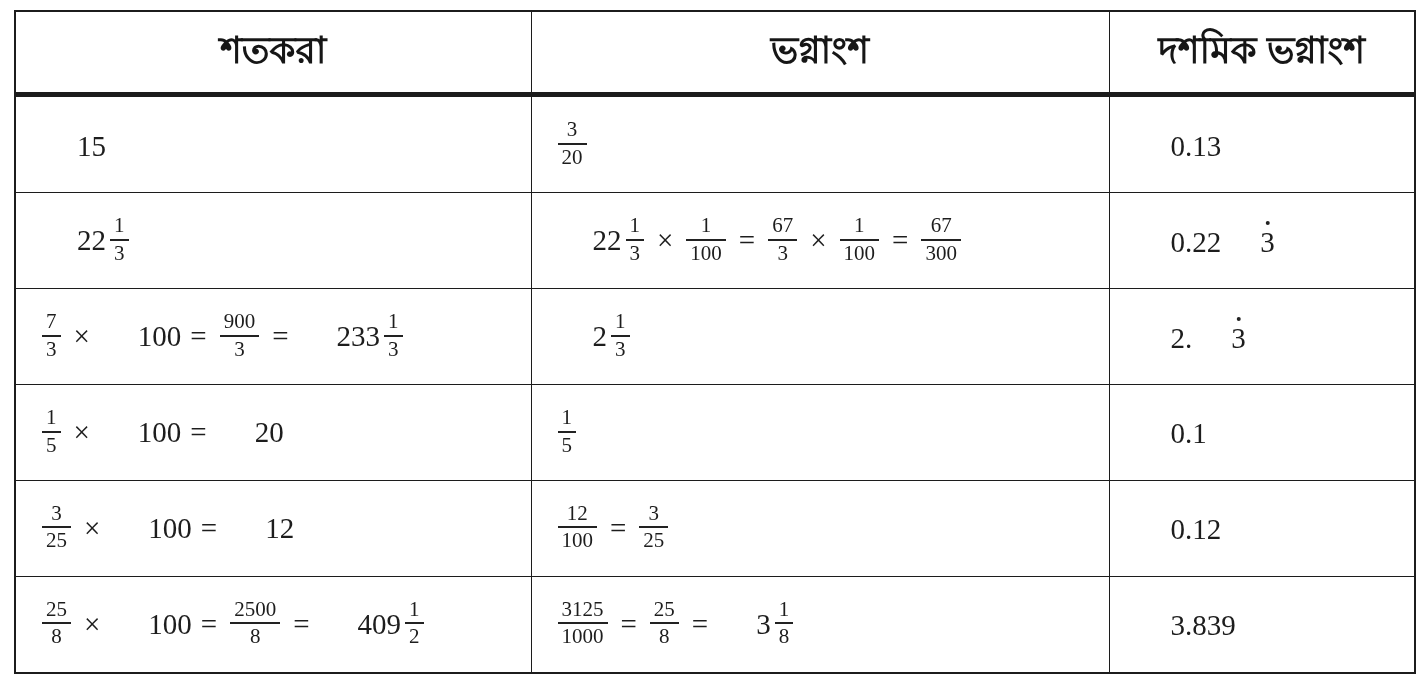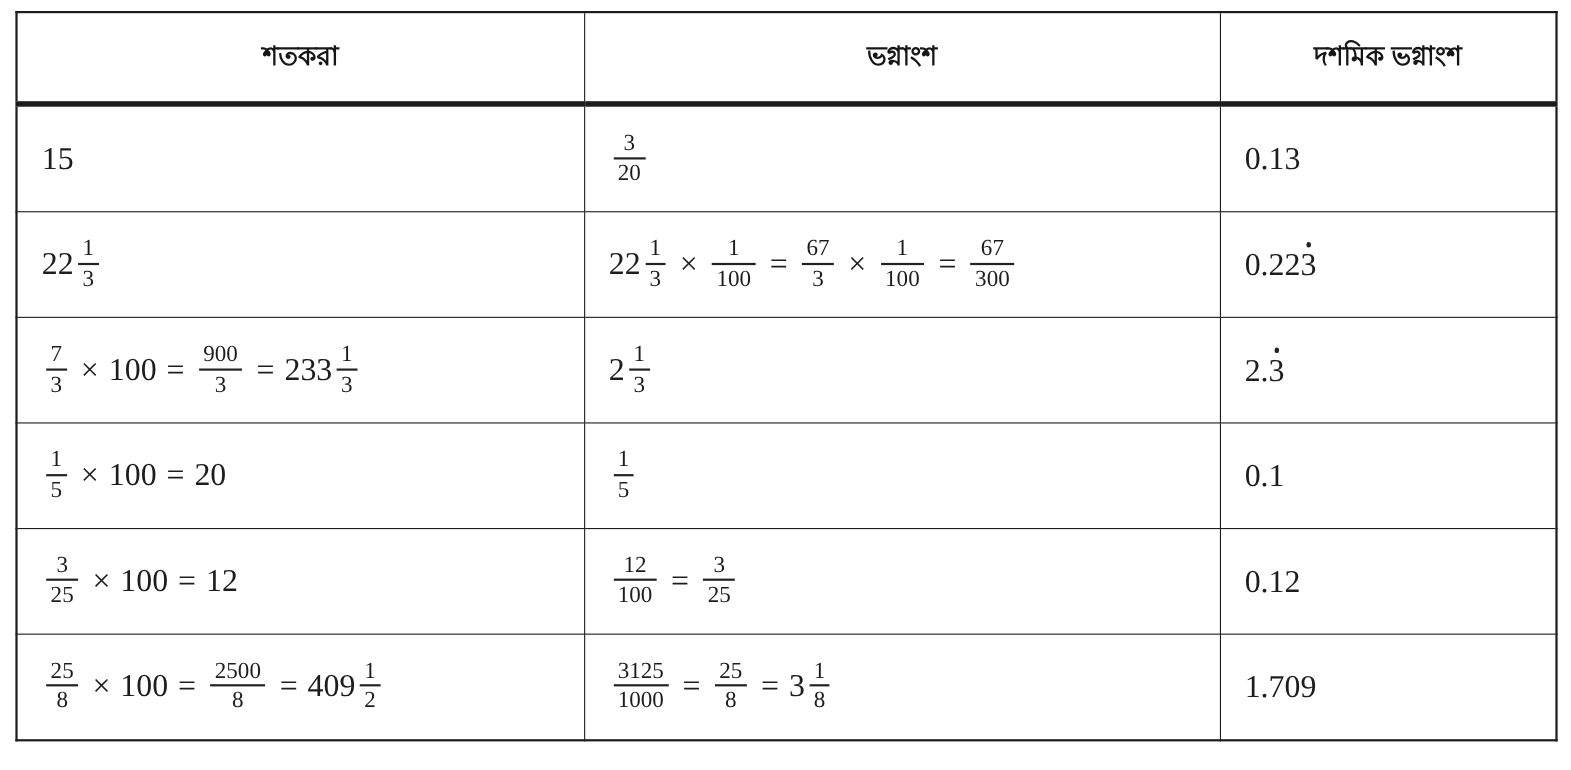--- a/index.html
+++ b/index.html
@@ -28,36 +28,36 @@
   }
   col.c1 { width: 516px; }
   col.c2 { width: 578px; }
   col.c3 { width: 306px; }
   th {
     border: 1.5px solid #1c1c1c;
     border-bottom: 5px solid #1c1c1c;
     height: 80px;
     font-family: "Liberation Sans", sans-serif;
     font-weight: bold;
-    font-size: 24px;
+    font-size: 37px;
     text-align: center;
     vertical-align: middle;
     padding: 0;
     color: #161616;
   }
   td {
     border: 1.5px solid #1c1c1c;
     height: 81px;
     font-size: 29px;
     vertical-align: middle;
     padding: 0 8px 0 22px;
     white-space: nowrap;
     overflow: hidden;
   }
-  .txt { display: inline-block; vertical-align: middle; }
+  .txt { display: inline-block; vertical-align: middle; margin-left: 39px; }
   .op  { display: inline-block; vertical-align: middle; margin: 0 9px; }
   .frac {
     display: inline-block;
     vertical-align: middle;
     text-align: center;
     font-size: 21px;
     line-height: 1.12;
     margin: 0 4px;
     position: relative;
     top: -1px;
@@ -123,17 +123,17 @@
           <td><span class="txt">0.1</span></td>
         </tr>
         <tr>
           <td><span class="frac"><span class="num">3</span><span class="den">25</span></span><span class="op">×</span><span class="txt">100</span><span class="op">=</span><span class="txt">12</span></td>
           <td><span class="frac"><span class="num">12</span><span class="den">100</span></span><span class="op">=</span><span class="frac"><span class="num">3</span><span class="den">25</span></span></td>
           <td><span class="txt">0.12</span></td>
         </tr>
         <tr>
           <td><span class="frac"><span class="num">25</span><span class="den">8</span></span><span class="op">×</span><span class="txt">100</span><span class="op">=</span><span class="frac"><span class="num">2500</span><span class="den">8</span></span><span class="op">=</span><span class="txt">409</span><span class="frac"><span class="num">1</span><span class="den">2</span></span></td>
           <td><span class="frac"><span class="num">3125</span><span class="den">1000</span></span><span class="op">=</span><span class="frac"><span class="num">25</span><span class="den">8</span></span><span class="op">=</span><span class="txt">3</span><span class="frac"><span class="num">1</span><span class="den">8</span></span></td>
-          <td><span class="txt">1.709</span></td>
+          <td><span class="txt">3.839</span></td>
         </tr>
       </tbody>
   </table>
 </div>
 
 </body></html>

